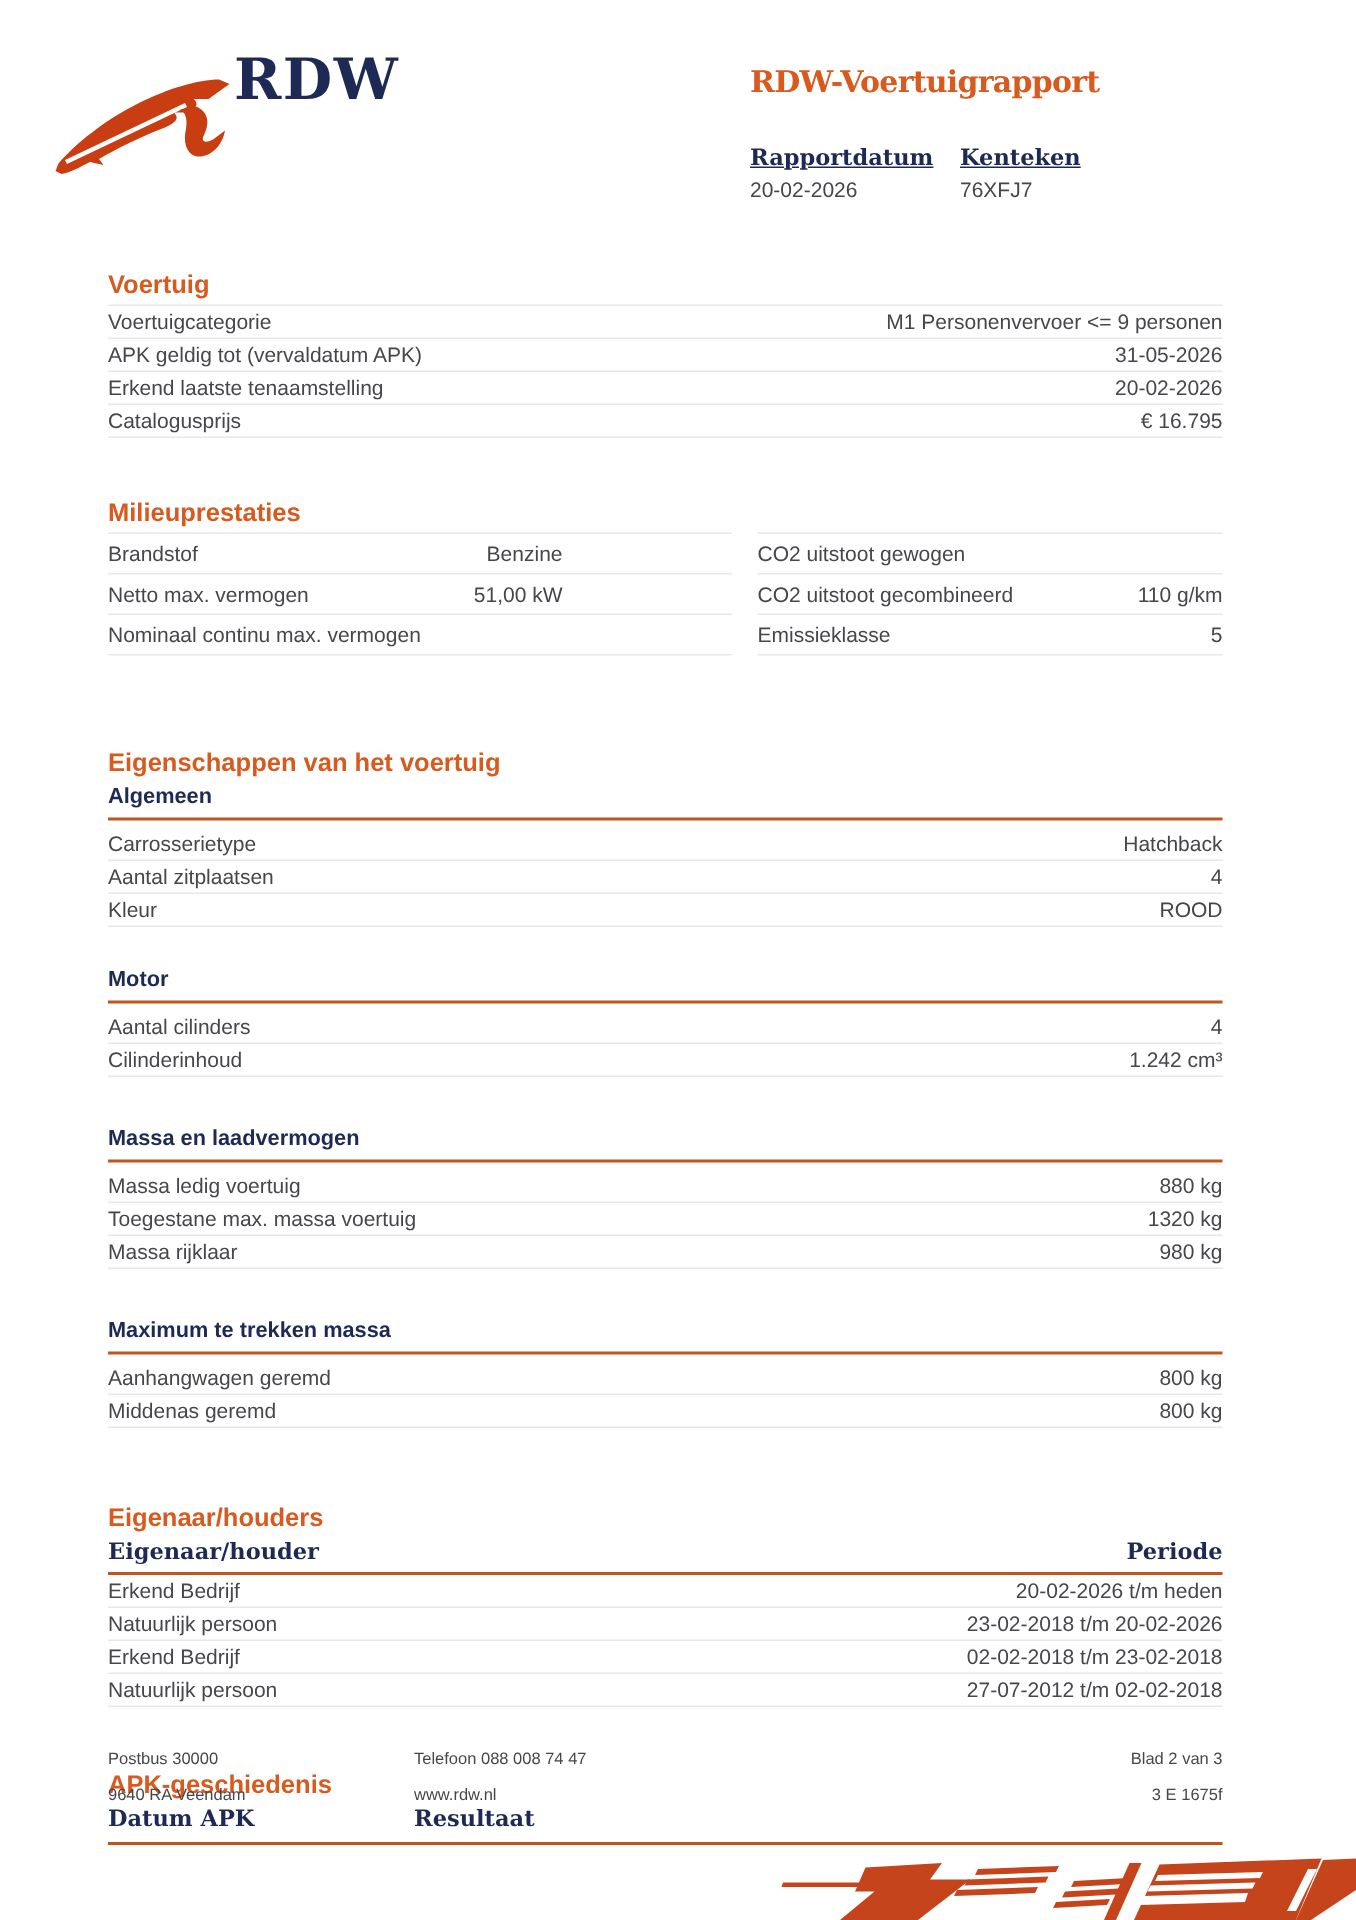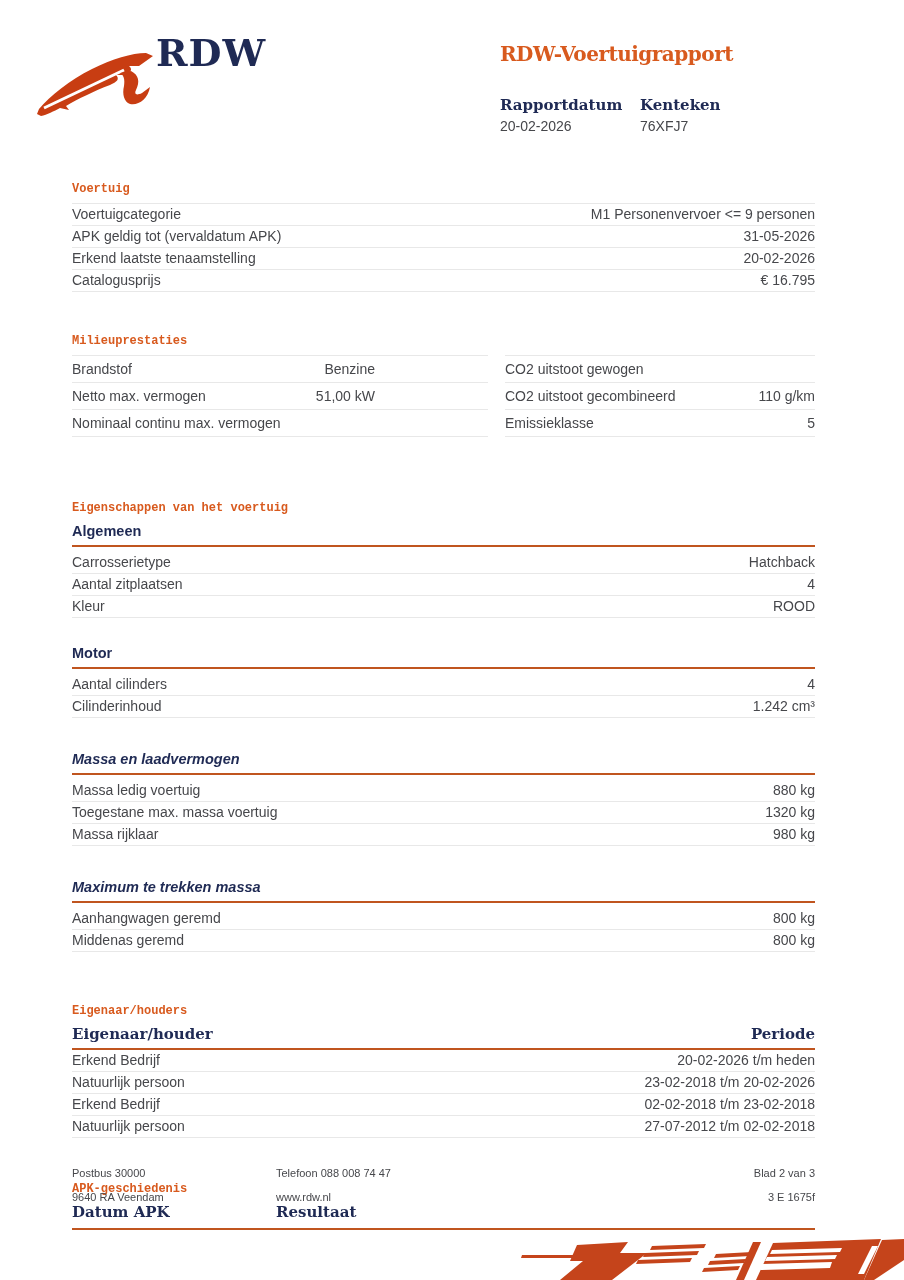--- a/index.html
+++ b/index.html
@@ -11,41 +11,41 @@
   .page{position:relative;width:904px;height:1280px;background:#fff;overflow:hidden;
          font-family:"Liberation Sans",sans-serif;color:var(--text);}
 
   
   .logo-feather{position:absolute;left:36px;top:44px;width:124px;height:78px;}
   .wordmark{position:absolute;left:156px;top:30px;font-family:"DejaVu Serif",serif;
             font-weight:bold;font-size:38px;color:var(--navy);letter-spacing:1px;}
   .title{position:absolute;left:500px;top:42px;font-family:"DejaVu Serif",serif;
          font-weight:bold;font-size:20px;color:var(--orange);letter-spacing:-0.5px;}
   .hdr-label{position:absolute;top:96px;font-family:"DejaVu Serif",serif;font-weight:bold;
-             font-size:15px;color:var(--navy);}
+             font-size:15px;color:var(--navy);text-decoration:underline;}
   .hdr-value{position:absolute;top:118px;font-size:14px;color:var(--text);}
   .pos-a{left:500px;} .pos-b{left:640px;}
 
   
   .content{position:absolute;left:72px;top:180px;width:743px;}
-  .sec-head{font-family:Liberation Mono, monospace;font-weight:bold;font-size:12px;
+  .sec-head{font-family:Liberation Sans, sans-serif;font-weight:bold;font-size:17px;
             color:var(--orange);line-height:19px;margin-bottom:4px;}
   .sub-head{font-weight:bold;font-size:14.5px;color:var(--navy);line-height:18px;
             padding-bottom:5px;border-bottom:2px solid var(--rule);}
   .rows{border-top:1px solid var(--line);}
   .rows.noline{border-top:none;}
   .row{display:flex;justify-content:space-between;align-items:center;
        font-size:14px;line-height:15px;padding:3px 0 3px 0;
        border-bottom:1px solid var(--line);min-height:22px;}
   .row .lab{white-space:nowrap;}
   .row .val{white-space:nowrap;text-align:right;}
   .sub-rows .row:first-child{padding-top:8px;}
 
   .gap40{margin-top:40px;} .gap64{margin-top:62px;} .gap26{margin-top:26px;}
-  .gap32{margin-top:32px;font-style:italic;} .gap52{margin-top:50px;} .gap42{margin-top:42px;}
+  .gap32{margin-top:32px;} .gap52{margin-top:50px;} .gap42{margin-top:42px;}
 
   
   .mp-cols{display:flex;}
   .mp-left{width:416px;margin-right:17px;}
   .mp-right{width:310px;}
   .mp-left .row,.mp-right .row{padding:5.5px 0;min-height:27px;}
   .mp-left .val{margin-right:113px;}
 
   
   .tbl-head{display:flex;justify-content:space-between;font-family:"DejaVu Serif",serif;

